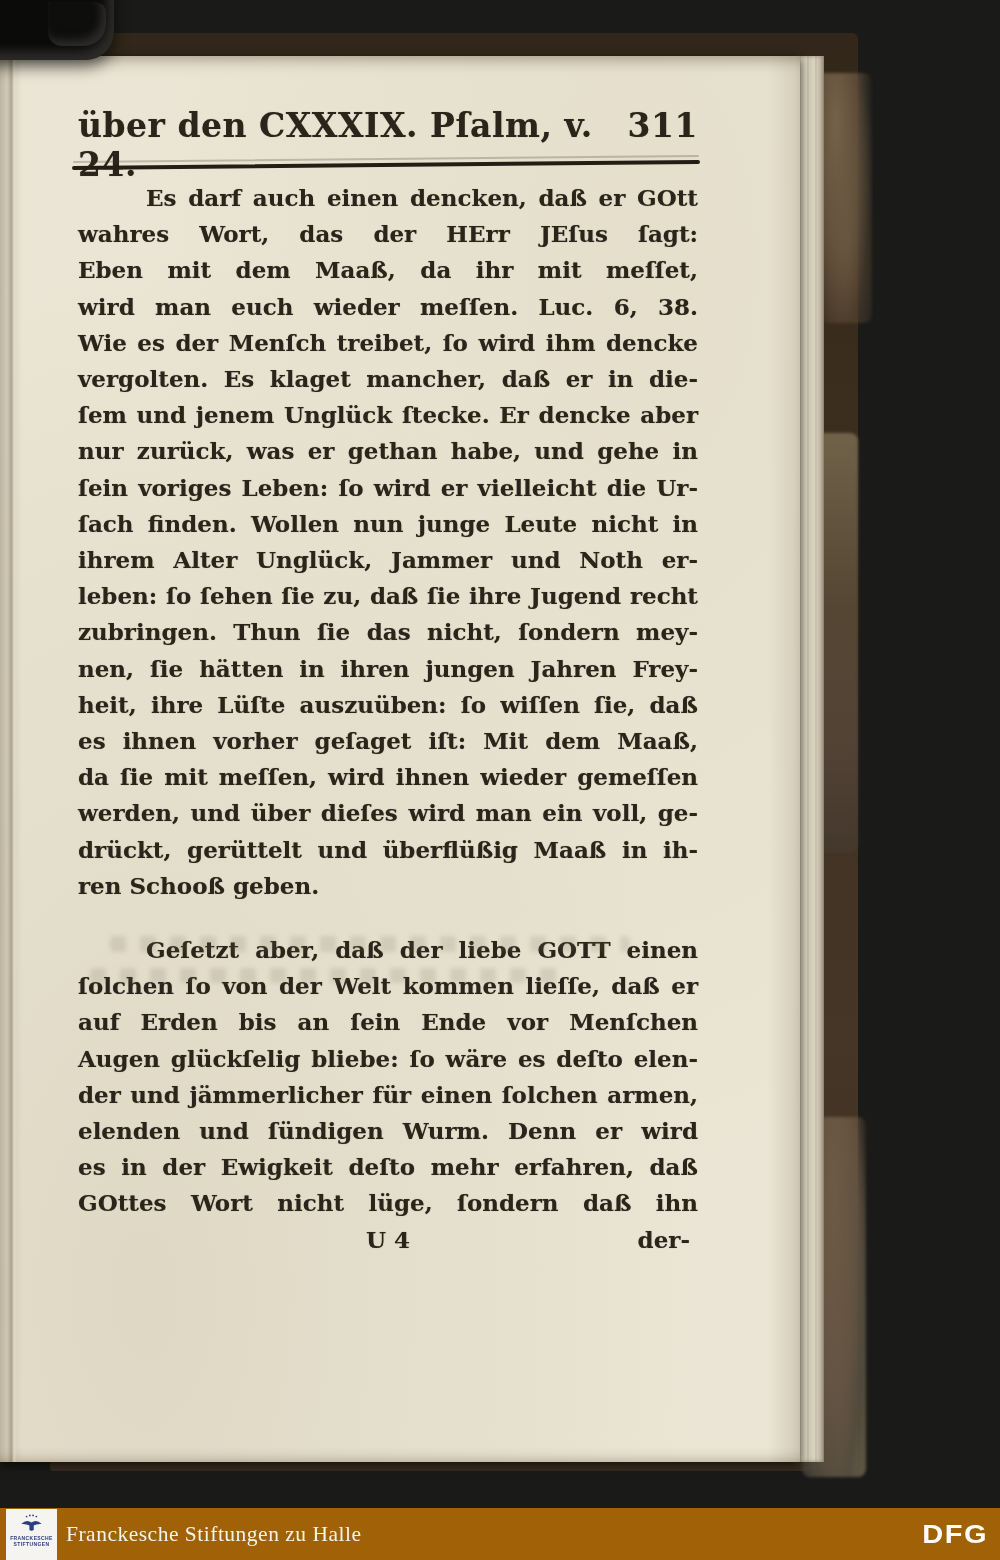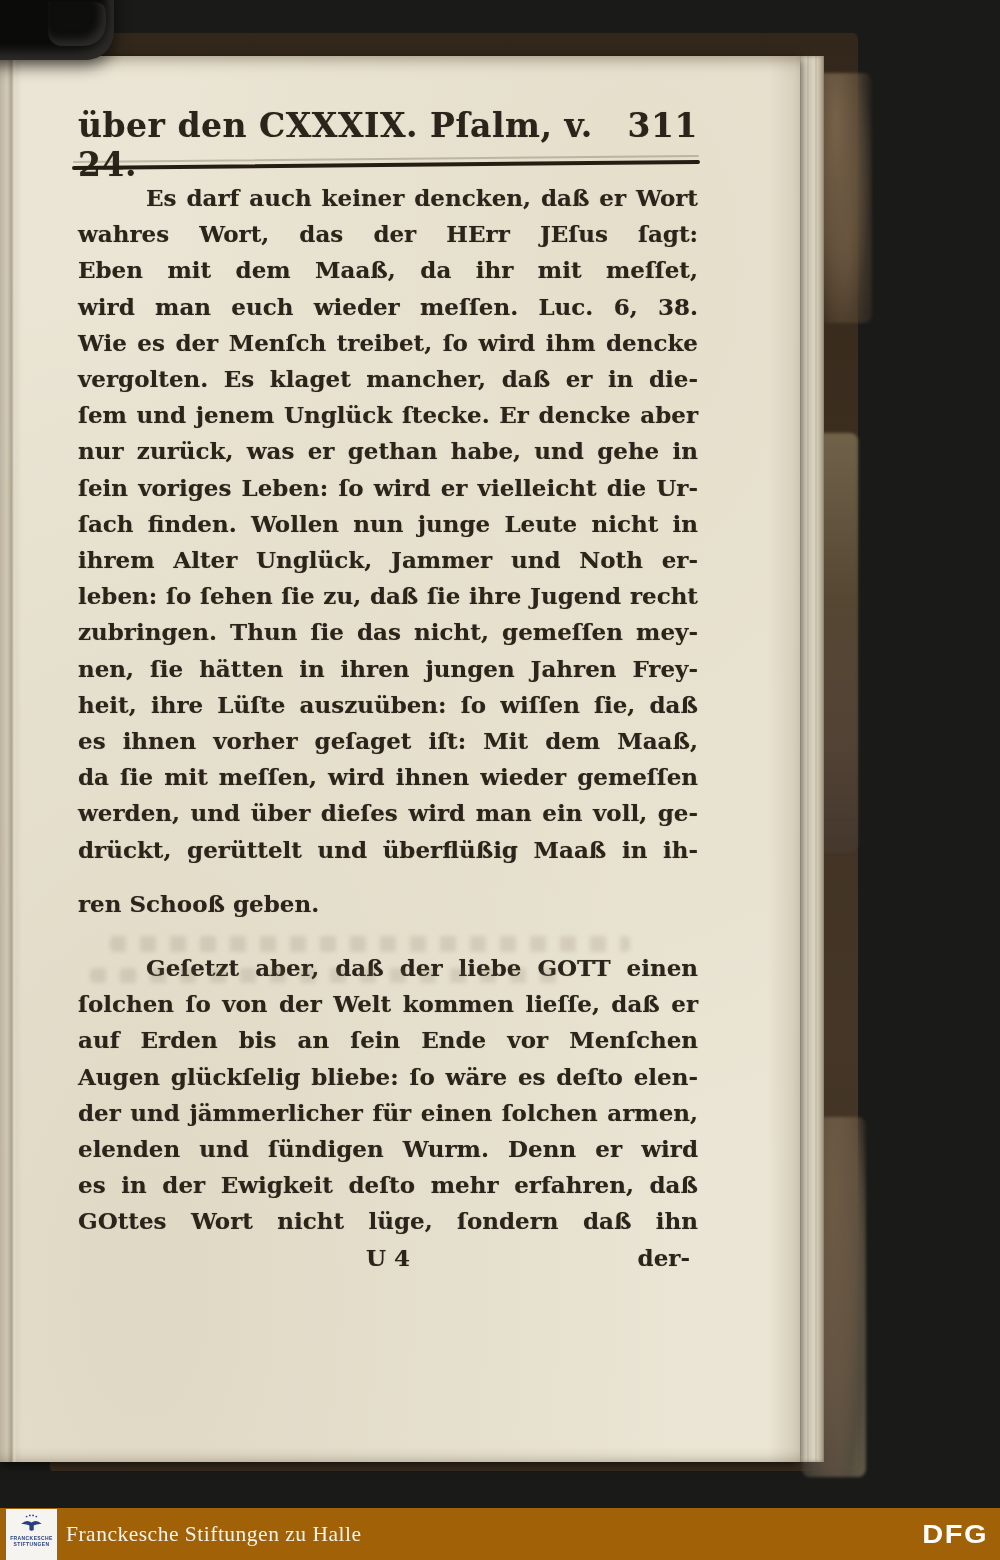--- a/index.html
+++ b/index.html
@@ -40,21 +40,21 @@
   
   .ink{color:#2b241a;font-weight:bold;text-shadow:0 0 1px rgba(43,36,26,.35);}
   .hdr{position:absolute;left:78px;top:50px;width:620px;font-size:33px;
        display:flex;justify-content:center;align-items:baseline;gap:26px;letter-spacing:.5px;}
   .rule{position:absolute;left:72px;top:107px;width:628px;height:4px;background:#241d13;
         transform:rotate(-.55deg);border-radius:2px;
         box-shadow:0 -6px 0 -1px rgba(60,50,35,.25);}
   .bodytext{position:absolute;left:78px;top:124px;width:620px;font-size:23px;}
   .ln{line-height:36.2px;text-align:justify;text-align-last:justify;}
   .indent{padding-left:68px;}
-  .endline{text-align-last:left;margin-top:18px;}
+  .endline{text-align-last:left;}
   .para2{margin-top:28px;}
   .sigline{position:relative;line-height:36.2px;text-align:left;text-align-last:center;margin-top:0;}
   .catch{position:absolute;right:8px;top:0;}
 
   .ghost{position:absolute;filter:blur(2px);opacity:.55;border-radius:4px;
          background:repeating-linear-gradient(90deg,rgba(120,108,86,.30) 0 16px,transparent 16px 30px);}
   .ghost1{left:110px;top:880px;width:520px;height:16px;}
   .ghost2{left:90px;top:912px;width:470px;height:15px;}
 
   
@@ -93,33 +93,33 @@
 
     <div class="hdr ink">
       <span>über den CXXXIX. Pſalm, v. 24.</span>
       <span>311</span>
     </div>
 
     <div class="rule"></div>
 
     <div class="bodytext ink">
       <div>
-        <div class="ln indent">Es darf auch keiner dencken, daß er Wort</div>
+        <div class="ln indent">Es darf auch einen dencken, daß er GOtt</div>
         <div class="ln">wahres Wort, das der HErr JEſus ſagt:</div>
         <div class="ln">Eben mit dem Maaß, da ihr mit meſſet,</div>
         <div class="ln">wird man euch wieder meſſen. Luc. 6, 38.</div>
         <div class="ln">Wie es der Menſch treibet, ſo wird ihm dencke</div>
         <div class="ln">vergolten.  Es klaget mancher, daß er in die-</div>
         <div class="ln">ſem und jenem Unglück ſtecke.  Er dencke aber</div>
         <div class="ln">nur zurück, was er gethan habe, und gehe in</div>
         <div class="ln">ſein voriges Leben: ſo wird er vielleicht die Ur-</div>
         <div class="ln">ſach finden.  Wollen nun junge Leute nicht in</div>
         <div class="ln">ihrem Alter Unglück, Jammer und Noth er-</div>
         <div class="ln">leben: ſo ſehen ſie zu, daß ſie ihre Jugend recht</div>
-        <div class="ln">zubringen.  Thun ſie das nicht, gemeſſen mey-</div>
+        <div class="ln">zubringen.  Thun ſie das nicht, ſondern mey-</div>
         <div class="ln">nen, ſie hätten in ihren jungen Jahren Frey-</div>
         <div class="ln">heit, ihre Lüſte auszuüben: ſo wiſſen ſie, daß</div>
         <div class="ln">es ihnen vorher geſaget iſt:  Mit dem Maaß,</div>
         <div class="ln">da ſie mit meſſen, wird ihnen wieder gemeſſen</div>
         <div class="ln">werden, und über dieſes wird man ein voll, ge-</div>
         <div class="ln">drückt, gerüttelt und überflüßig Maaß in ih-</div>
         <div class="ln endline">ren Schooß geben.</div>
       </div>
       <div class="para2">
         <div class="ln indent">Geſetzt aber, daß der liebe GOTT einen</div>

